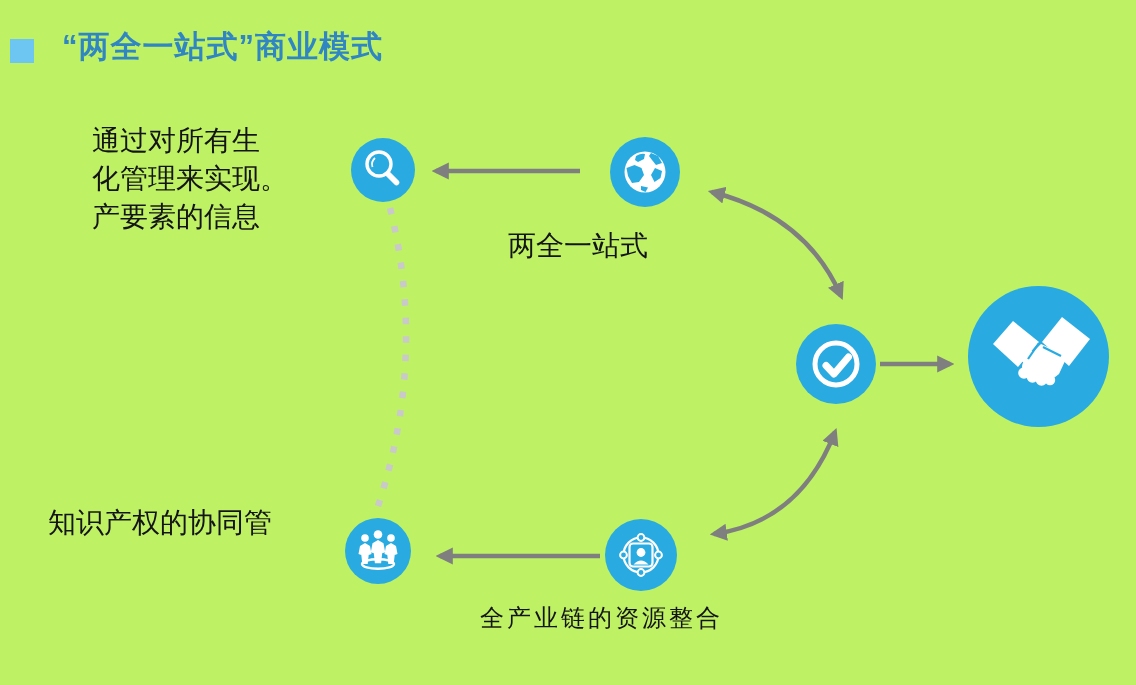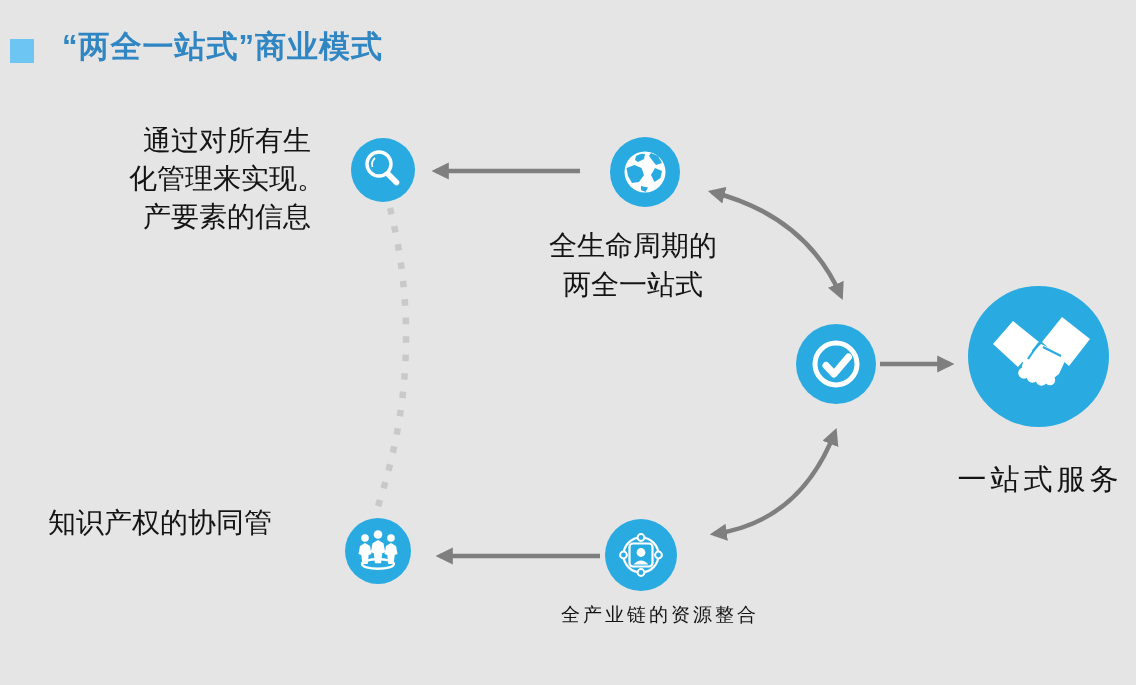--- a/index.html
+++ b/index.html
@@ -1,31 +1,31 @@
 <!DOCTYPE html>
 <html><head>
 <meta charset="utf-8">
 <style>
   html,body{margin:0;padding:0;background:#fff;}
-  .canvas{position:relative;width:1136px;height:685px;background:#e5e5e5;overflow:hidden;
+  .canvas{position:relative;width:1136px;height:685px;background:#bef264;overflow:hidden;
           font-family:"DejaVu Serif","Liberation Serif",serif;}
   
   .header{position:absolute;left:10px;top:26px;display:flex;align-items:center;z-index:3;}
   .bullet{width:24px;height:24px;background:#6DC5F2;margin-top:8px;}
   .title{margin-left:28px;font-family:"Liberation Sans","DejaVu Sans",sans-serif;
          font-weight:700;font-size:31px;color:#2F86C2;letter-spacing:1px;}
   
   .wires{position:absolute;left:0;top:0;z-index:1;}
   
   .node{position:absolute;border-radius:50%;background:#29ABE2;z-index:2;
         display:flex;align-items:center;justify-content:center;}
   .node svg{display:block;}
   
   .note{position:absolute;z-index:2;color:#141414;font-size:28px;line-height:38px;}
-  .center{text-align:center;}
+  .center{}
   .label{position:absolute;z-index:2;color:#141414;}
 </style>
 </head>
 <body>
 
 <div class="canvas">
 
   <div class="header">
     <div class="bullet"></div>
     <div class="title">“两全一站式”商业模式</div>
@@ -131,21 +131,19 @@
     <div>通过对所有生</div>
     <div>化管理来实现。</div>
     <div>产要素的信息</div>
   </div>
 
   <div class="note" style="left:48px;top:504px;width:330px;">
     <div>知识产权的协同管</div>
   </div>
 
   <div class="label center" style="left:508px;top:226px;width:250px;font-size:28px;line-height:39px;">
-    <div>全生命周期的</div>
     <div>两全一站式</div>
   </div>
 
-  <div class="label center" style="left:945px;top:460px;width:190px;font-size:29px;letter-spacing:4px;">一站式服务</div>
 
-  <div class="label center" style="left:480px;top:602px;width:360px;font-size:19px;letter-spacing:3px;">全产业链的资源整合</div>
+  <div class="label center" style="left:480px;top:602px;width:360px;font-size:24px;letter-spacing:3px;">全产业链的资源整合</div>
 
 </div>
 
 </body></html>

